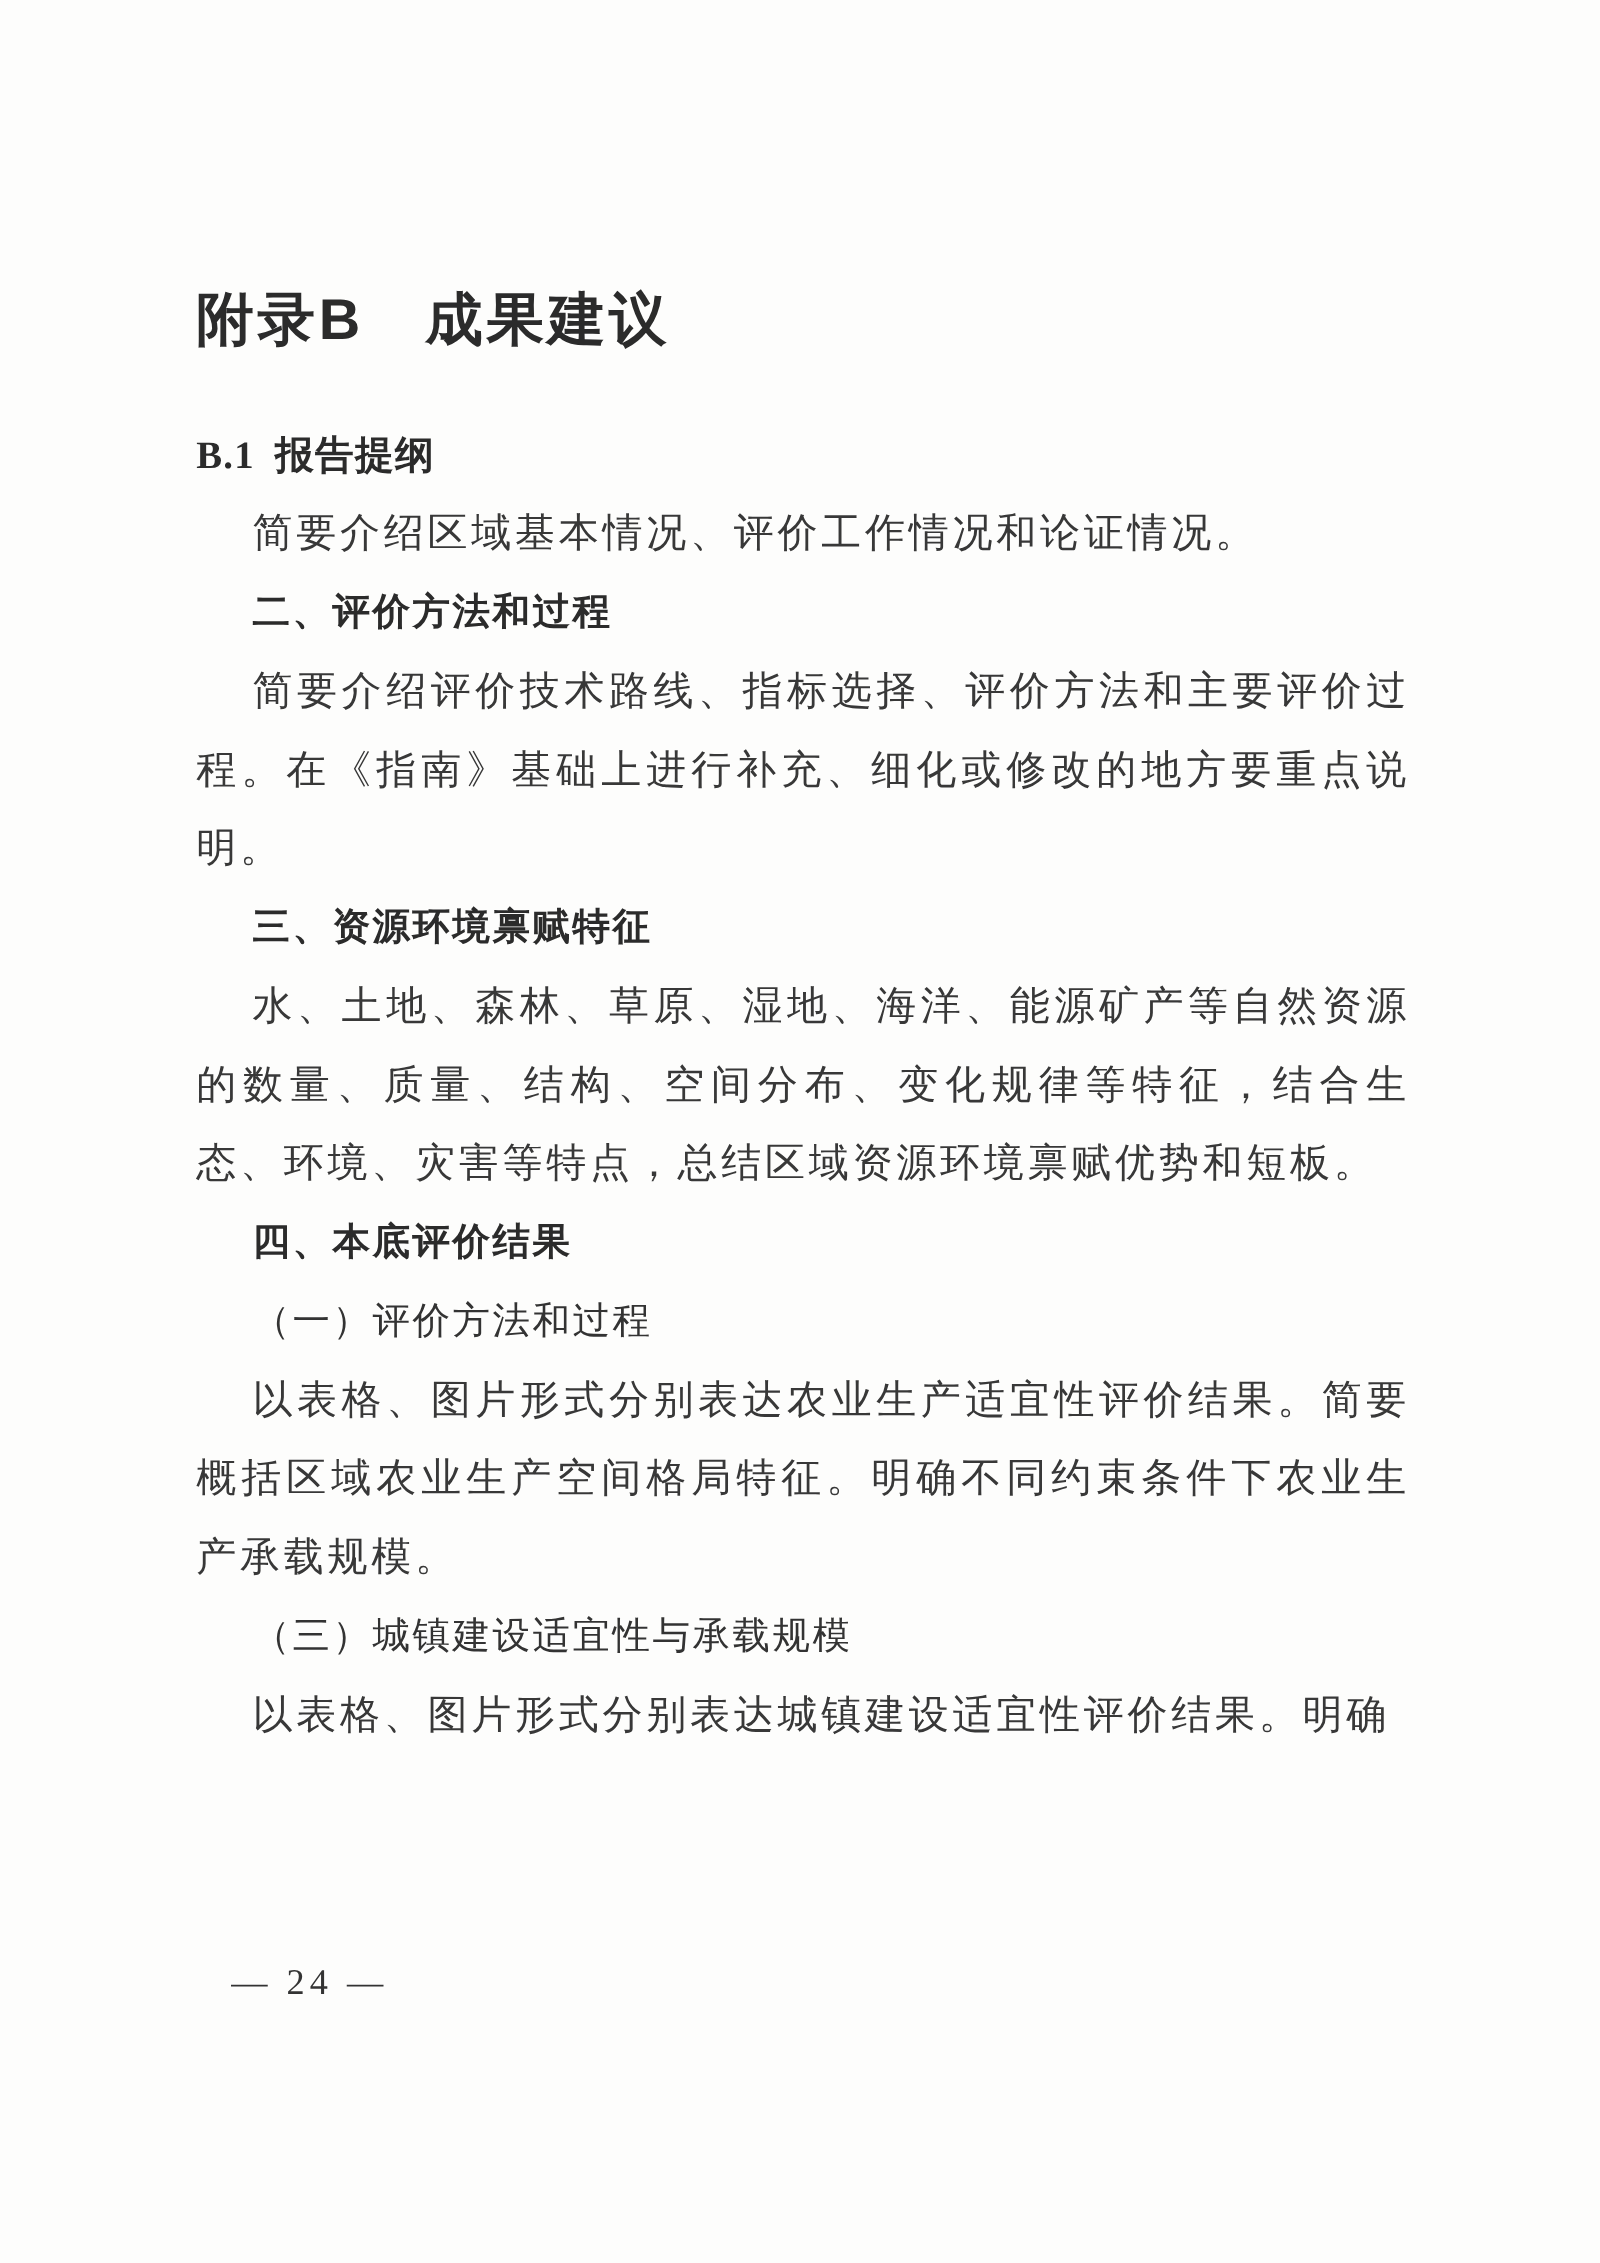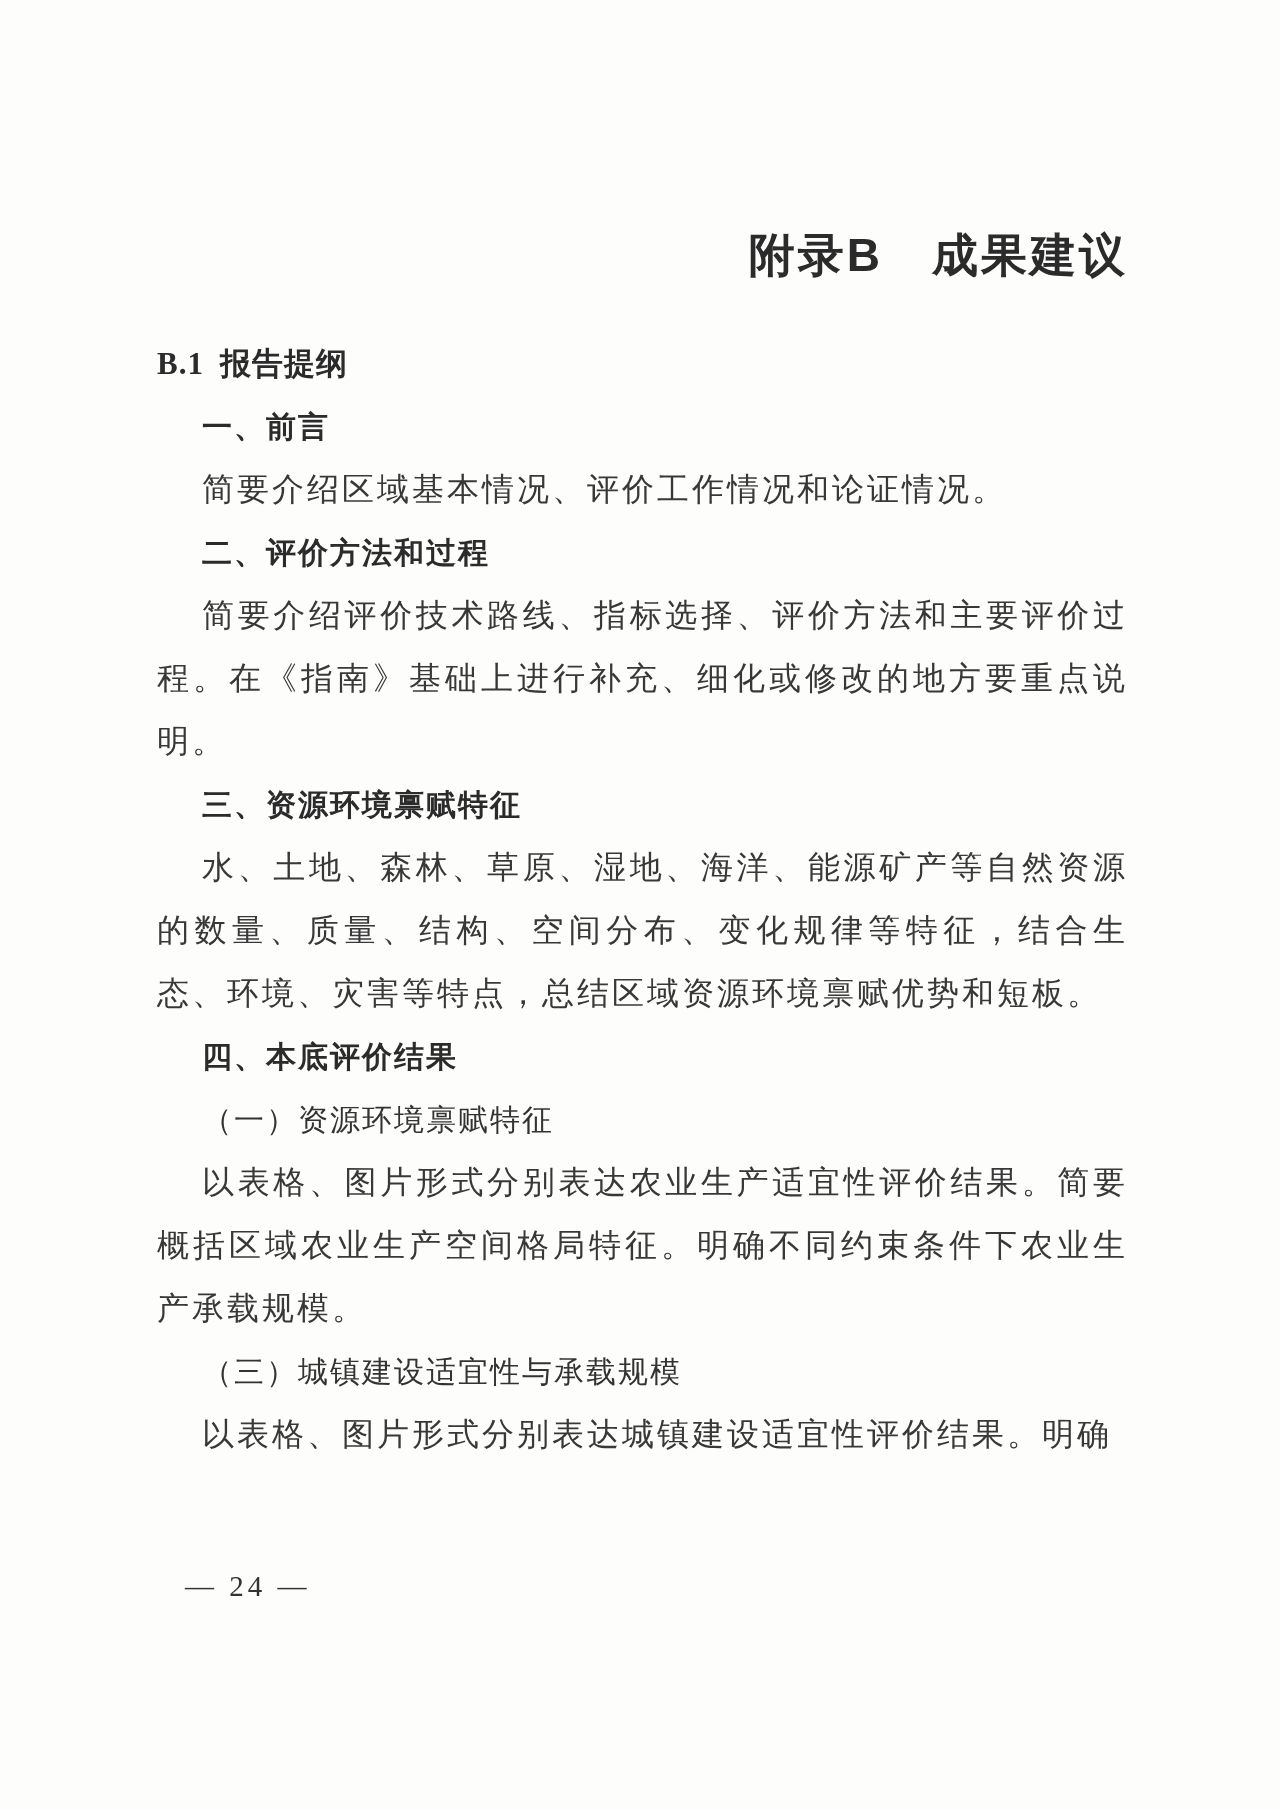--- a/index.html
+++ b/index.html
@@ -14,21 +14,21 @@
     color: #383838;
   }
   .content {
     position: absolute;
     left: 157px;
     top: 180px;
     width: 971px;
   }
   .doc-title {
     margin: 45px 0 47px 0;
-    text-align: right;
+    text-align: left;
     font-family: "Liberation Sans", "DejaVu Sans", sans-serif;
     font-weight: 700;
     font-size: 46px;
     line-height: 60px;
     letter-spacing: 3px;
     color: #2b2b2b;
   }
   .outline-heading {
     font-family: "Liberation Sans", "DejaVu Sans", sans-serif;
     font-weight: 700;
@@ -82,32 +82,31 @@
 
 <div class="page">
   <div class="content">
 
     <h1 class="doc-title">附录B　成果建议</h1>
 
     <div class="outline-heading">
       <span class="num">B.1</span><span>报告提纲</span>
     </div>
 
-    <h2 class="h-num">一、前言</h2>
     <p class="body-p">简要介绍区域基本情况、评价工作情况和论证情况。</p>
 
     <h2 class="h-num">二、评价方法和过程</h2>
     <p class="body-p">简要介绍评价技术路线、指标选择、评价方法和主要评价过程。在《指南》基础上进行补充、细化或修改的地方要重点说明。</p>
 
     <h2 class="h-num">三、资源环境禀赋特征</h2>
     <p class="body-p">水、土地、森林、草原、湿地、海洋、能源矿产等自然资源的数量、质量、结构、空间分布、变化规律等特征，结合生态、环境、灾害等特点，总结区域资源环境禀赋优势和短板。</p>
 
     <h2 class="h-num">四、本底评价结果</h2>
 
-    <h3 class="sub-heading">（一）资源环境禀赋特征</h3>
+    <h3 class="sub-heading">（一）评价方法和过程</h3>
 
     <p class="body-p">以表格、图片形式分别表达农业生产适宜性评价结果。简要概括区域农业生产空间格局特征。明确不同约束条件下农业生产承载规模。</p>
 
     <h3 class="sub-heading">（三）城镇建设适宜性与承载规模</h3>
     <p class="body-p">以表格、图片形式分别表达城镇建设适宜性评价结果。明确</p>
 
   </div>
 
   <div class="footer">— 24 —</div>
 </div>

